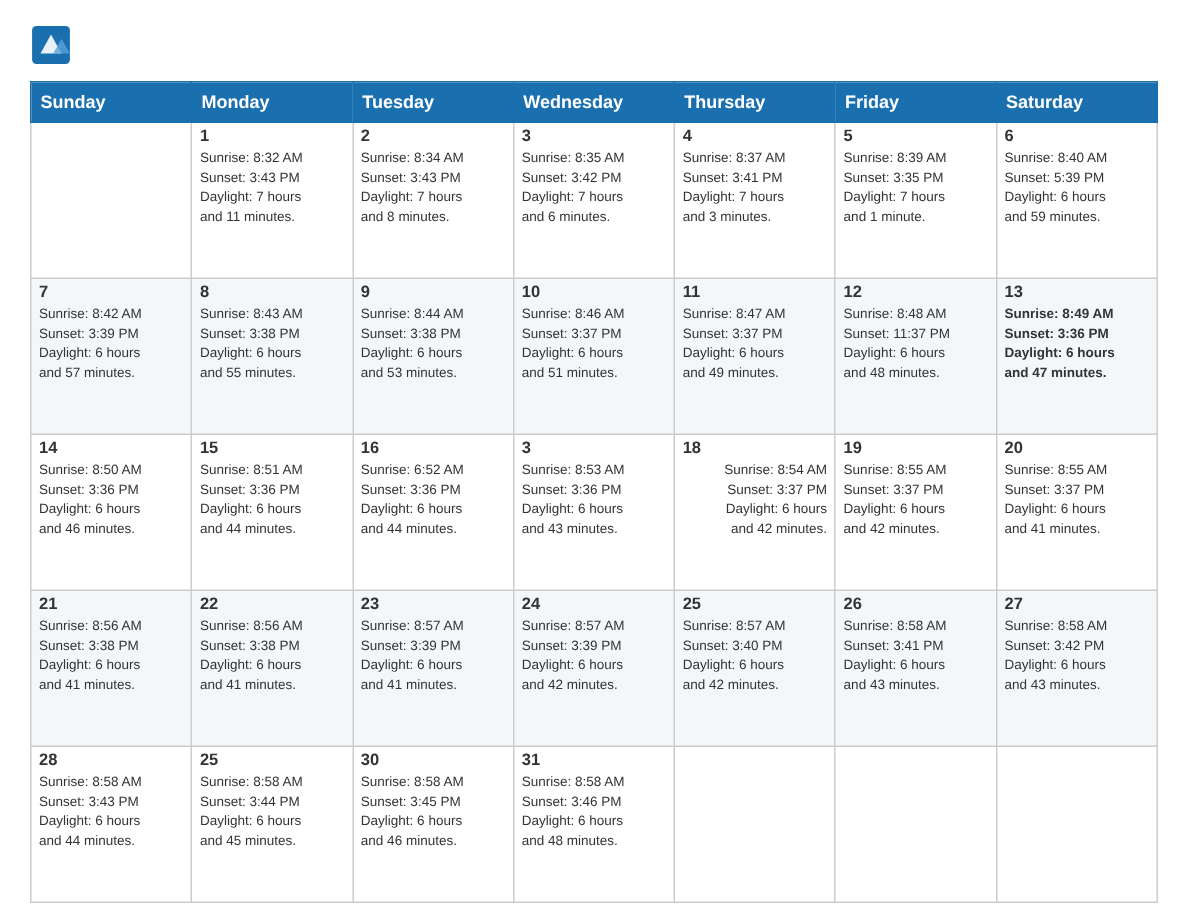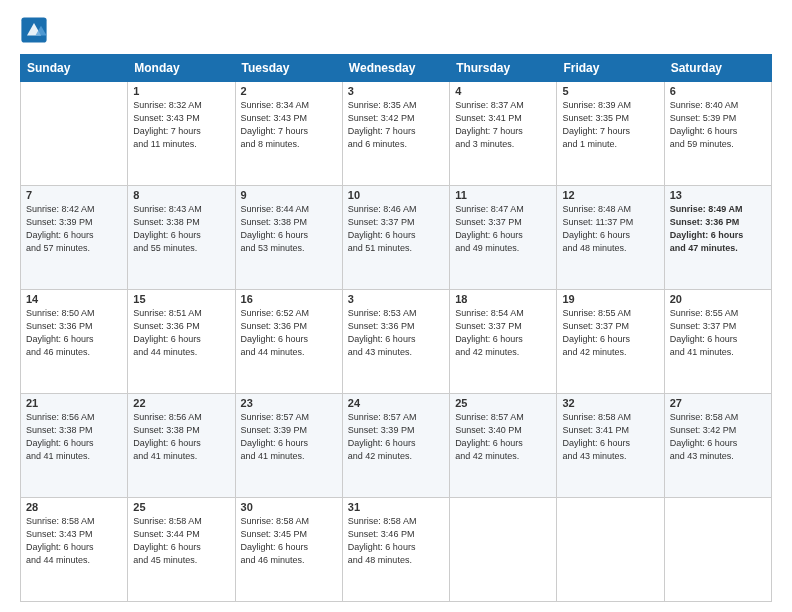--- a/index.html
+++ b/index.html
@@ -260,21 +260,21 @@
           </td>
           <td>
             <span class="day-number">3</span>
             <div class="day-info" style="white-space: pre-line;">Sunrise: 8:53 AM
 Sunset: 3:36 PM
 Daylight: 6 hours
 and 43 minutes.</div>
           </td>
           <td>
             <span class="day-number">18</span>
-            <div class="day-info" style="white-space: pre-line;">Sunrise: 8:54 AM
+            <div class="day-info" style="white-space: pre-line; text-align: right;">Sunrise: 8:54 AM
 Sunset: 3:37 PM
 Daylight: 6 hours
 and 42 minutes.</div>
           </td>
           <td>
             <span class="day-number">19</span>
             <div class="day-info" style="white-space: pre-line;">Sunrise: 8:55 AM
 Sunset: 3:37 PM
 Daylight: 6 hours
 and 42 minutes.</div>
@@ -317,21 +317,21 @@
 and 42 minutes.</div>
           </td>
           <td>
             <span class="day-number">25</span>
             <div class="day-info" style="white-space: pre-line;">Sunrise: 8:57 AM
 Sunset: 3:40 PM
 Daylight: 6 hours
 and 42 minutes.</div>
           </td>
           <td>
-            <span class="day-number">32</span>
+            <span class="day-number">26</span>
             <div class="day-info" style="white-space: pre-line;">Sunrise: 8:58 AM
 Sunset: 3:41 PM
 Daylight: 6 hours
 and 43 minutes.</div>
           </td>
           <td>
             <span class="day-number">27</span>
             <div class="day-info" style="white-space: pre-line;">Sunrise: 8:58 AM
 Sunset: 3:42 PM
 Daylight: 6 hours

